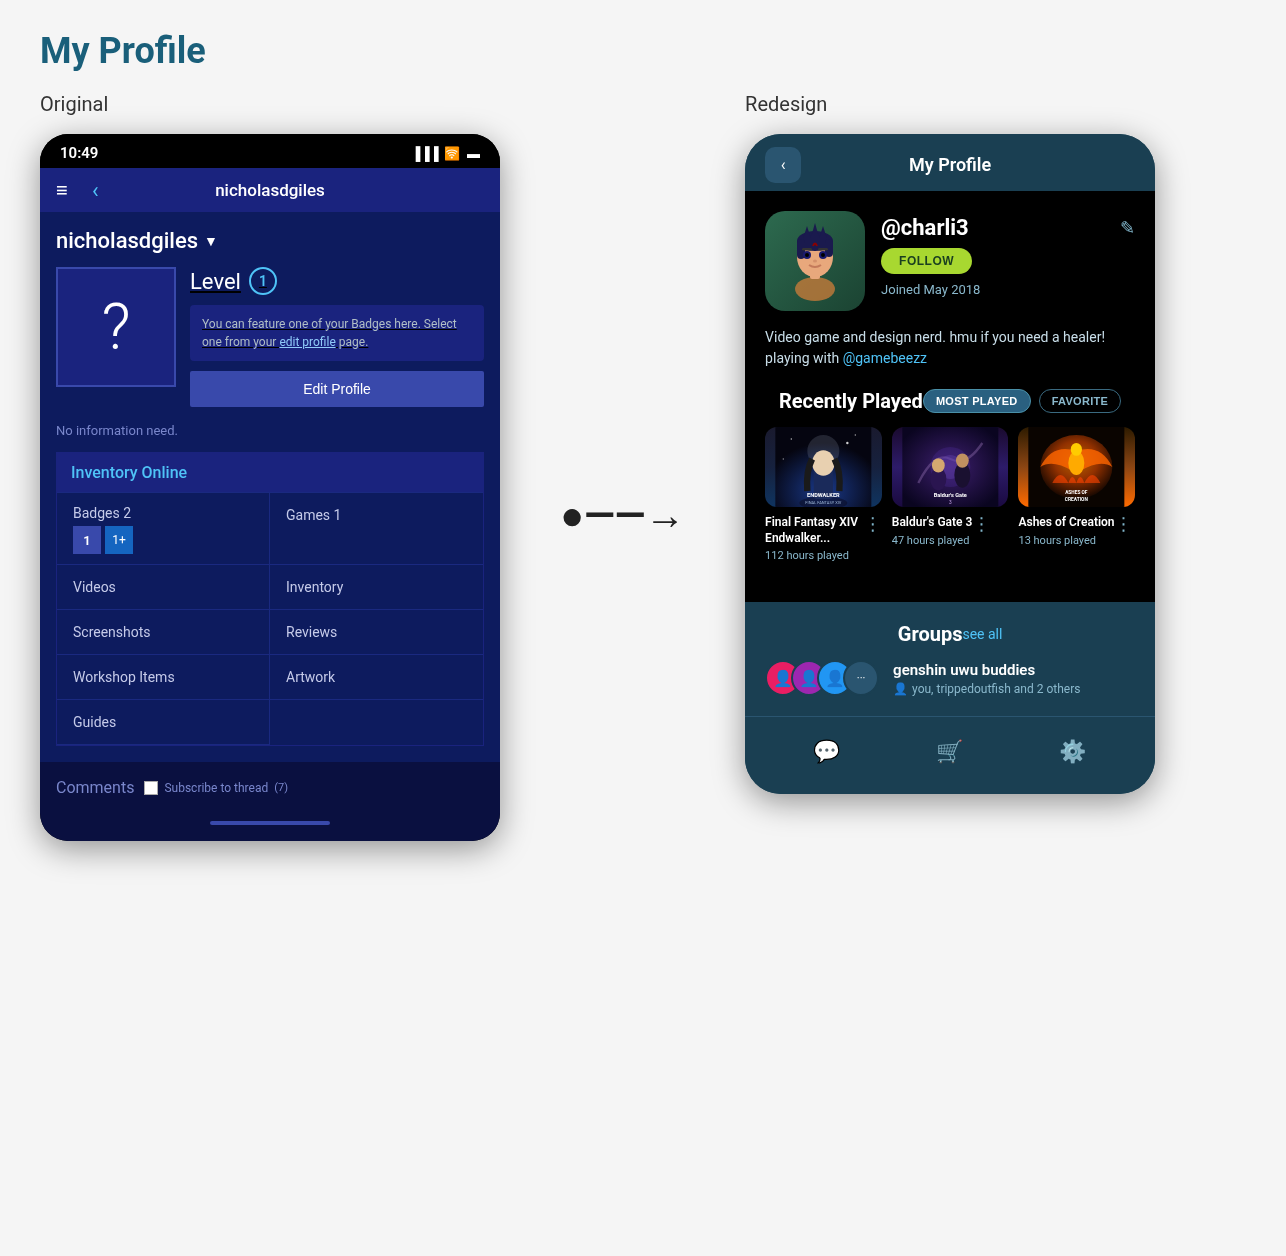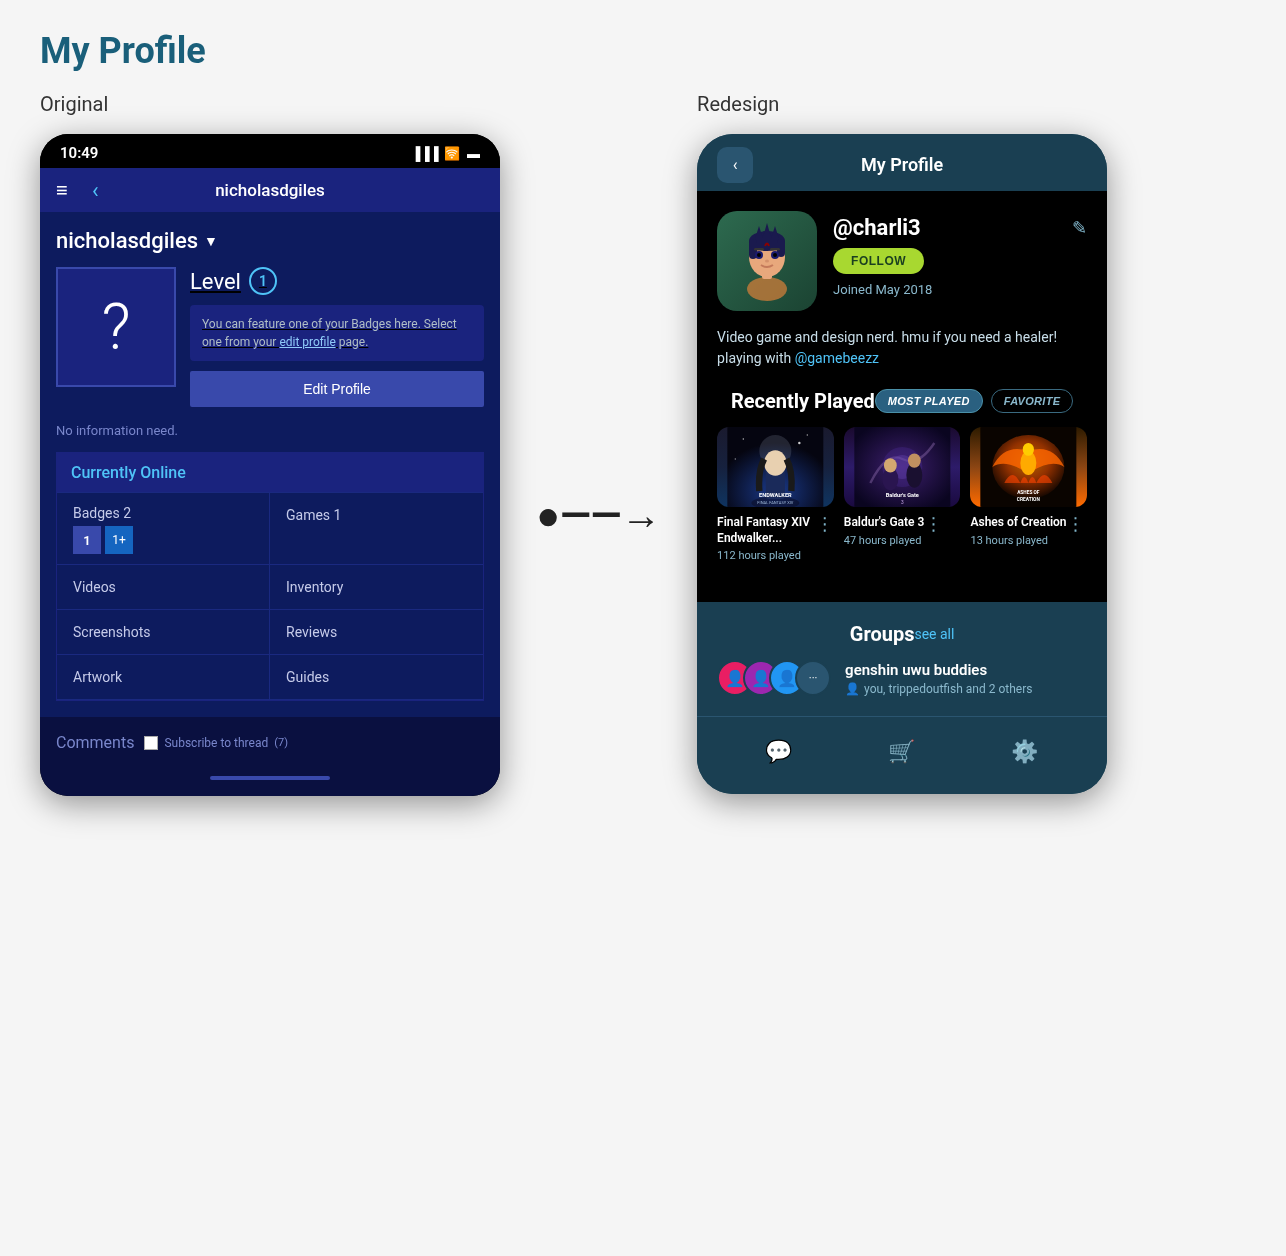--- a/index.html
+++ b/index.html
@@ -13,21 +13,21 @@
 
     .page-title {
       font-size: 36px;
       font-weight: 700;
       color: #1a5f7a;
       margin-bottom: 20px;
     }
 
     .comparison-row {
       display: flex;
-      gap: 36px;
+      gap: 60px;
       align-items: flex-start;
     }
 
     .section-label {
       font-size: 20px;
       color: #333;
       margin-bottom: 18px;
     }
 
     
@@ -434,21 +434,20 @@
       gap: 8px;
     }
     .redesign-filter-btn {
       padding: 5px 12px;
       border-radius: 20px;
       font-size: 11px;
       font-weight: 600;
       cursor: pointer;
       border: none;
       letter-spacing: 0.3px;
-      font-style: italic;
     }
     .redesign-filter-btn.active {
       background: #2a6080;
       color: #fff;
       border: 1px solid #4a90a8;
     }
     .redesign-filter-btn.inactive {
       background: transparent;
       color: #8ab8cc;
       border: 1px solid #3a6a80;
@@ -632,21 +631,21 @@
               You can feature one of your Badges here. Select one from your <span class="link">edit profile</span> page.
             </div>
             <button class="orig-edit-btn">Edit Profile</button>
           </div>
         </div>
 
         <p class="orig-no-info">No information need.</p>
 
         <div class="orig-online-section">
           <div class="orig-online-header">
-            <span class="orig-online-title">Currently Online</span>
+            <span class="orig-online-title">Inventory Online</span>
           </div>
 
           <div class="orig-grid">
 
             <div class="orig-grid-item-badges">
               <span class="orig-title-with-count">Badges <span>2</span></span>
               <div class="orig-badges-row">
                 <div class="orig-badge-num">1</div>
                 <div class="orig-badge-plus">1+</div>
               </div>
@@ -665,20 +664,23 @@
             </div>
 
             <div class="orig-grid-item">
               <span>Screenshots</span>
             </div>
 
             <div class="orig-grid-item">
               <span>Reviews</span>
             </div>
 
+            <div class="orig-grid-item">
+              <span>Workshop Items</span>
+            </div>
 
             <div class="orig-grid-item">
               <span>Artwork</span>
             </div>
 
             <div class="orig-grid-item">
               <span>Guides</span>
             </div>
           </div>
         </div>

